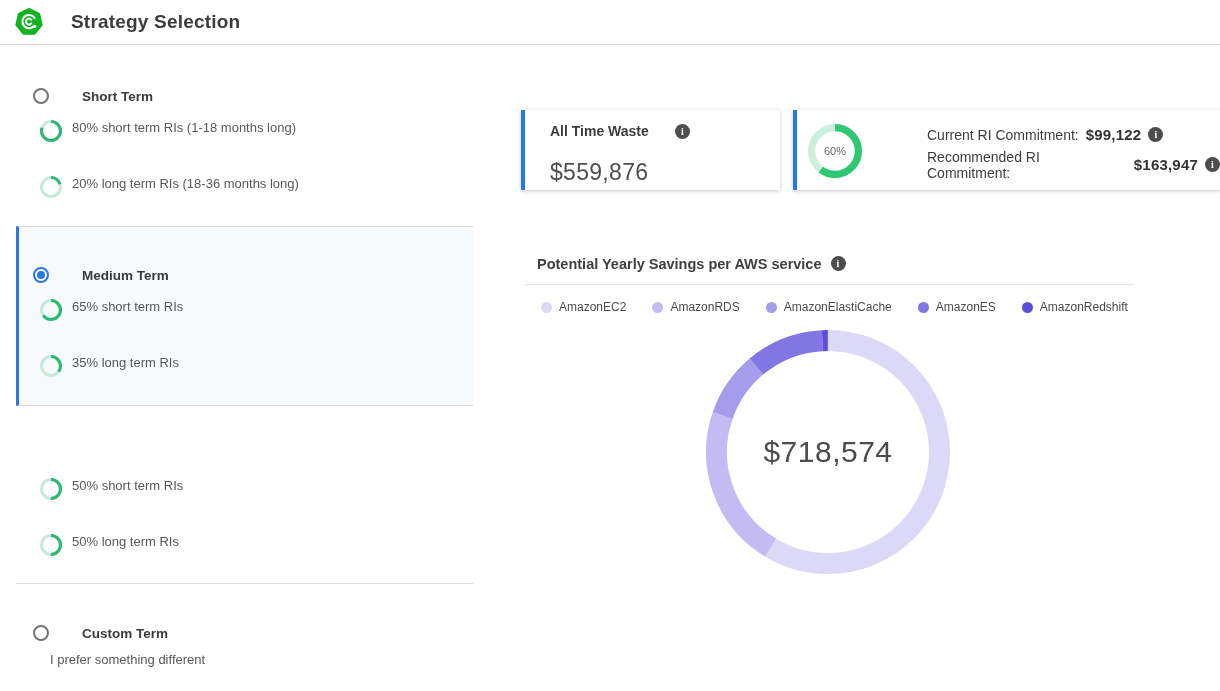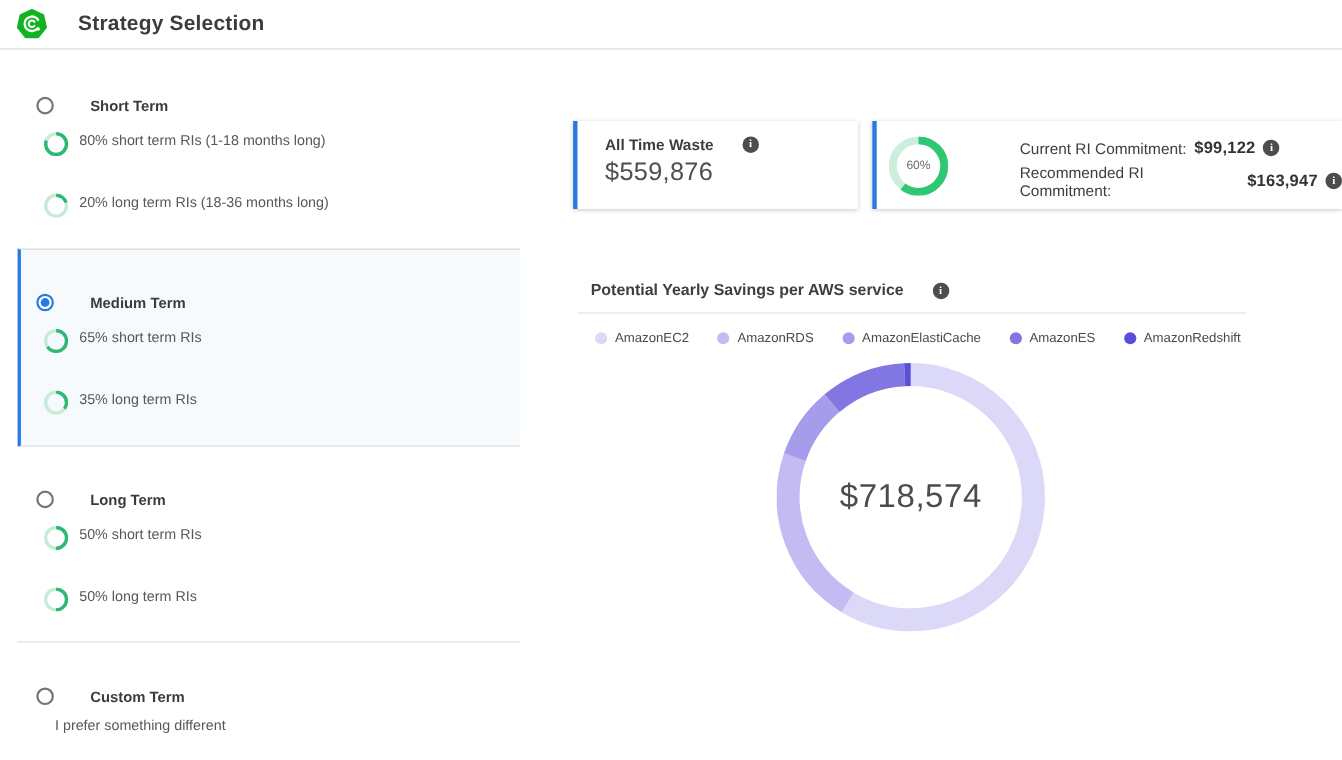--- a/index.html
+++ b/index.html
@@ -37,32 +37,32 @@
                width:15px; height:15px; border-radius:50%; background:#4d4d4d; color:#fff;
                font-size:10px; font-weight:bold; font-family:"Liberation Serif", serif;
                flex:0 0 15px; cursor:pointer; }
 
   
   .card { position:absolute; top:110px; height:80px; background:#fff;
           border-left:4px solid #2879e2; box-shadow:0 1px 4px rgba(0,0,0,.22); }
   .card-waste { left:521px; width:259px; padding:13px 0 0 25px; }
   .card-waste .card-label-row { display:flex; align-items:center; gap:26px; }
   .card-waste .card-label { font-size:14px; font-weight:bold; color:#3d3d3d; }
-  .card-waste .card-value { margin-top:4px; font-size:23px; color:#4f4f4f; letter-spacing:.3px; }
+  .card-waste .card-value { margin-top:20px; font-size:23px; color:#4f4f4f; letter-spacing:.3px; }
   .card-commitment { left:793px; width:427px; }
   .gauge-wrap { position:absolute; left:11px; top:14px; width:54px; height:54px; }
   .gauge-label { position:absolute; left:0; top:0; width:54px; height:54px; display:flex;
                  align-items:center; justify-content:center; font-size:11px; color:#6a6a6a; }
   .commit-rows { position:absolute; left:130px; top:14px; display:flex; flex-direction:column; gap:9px;justify-content:center; }
   .commit-row { display:flex; align-items:center; gap:7px; height:21px; }
   .commit-label { font-size:14px; color:#3d3d3d; }
   .commit-value { font-size:15px; font-weight:bold; color:#333; letter-spacing:.2px; }
 
   
-  .chart-title-row { position:absolute; left:537px; top:256px; display:flex; align-items:center; gap:26px; }
+  .chart-title-row { position:absolute; left:537px; top:256px; display:flex; align-items:flex-start; gap:9px; }
   .chart-title { font-size:14.5px; font-weight:bold; color:#3f3f3f; }
   .chart-divider { position:absolute; left:525px; top:284px; width:608px; border-top:1px solid #e2e2e2; }
   .legend { position:absolute; left:541px; top:300px; display:flex; align-items:center; gap:26px; }
   .legend-item { display:flex; align-items:center; gap:7px; cursor:pointer; }
   .legend-dot { width:11px; height:11px; border-radius:50%; display:inline-block; }
   .legend-text { font-size:12px; color:#4a4a4a; }
   .donut-wrap { position:absolute; left:706px; top:330px; width:244px; height:244px; }
   .donut-center { position:absolute; left:0; top:0; width:244px; height:244px; display:flex;
                   align-items:center; justify-content:center; font-size:30px; color:#4c4c4c;
                   letter-spacing:.5px; }
@@ -126,24 +126,20 @@
     <div class="sub-row" style="top:310px">
       <span class="ring">
           <svg width="22" height="22" viewBox="0 0 36 36">
     <circle cx="18" cy="18" r="15.5" fill="none" stroke="#c7ebd8" stroke-width="5"></circle>
     <circle cx="18" cy="18" r="15.5" fill="none" stroke="#2eb873" stroke-width="5" stroke-dasharray="34.08628029144925 63.303091969834334" transform="rotate(-90 18 18)"></circle>
           </svg>
         </span>
       <span class="sub-label">35% long term RIs</span>
     </div>
 
-    <div class="strategy-row" style="top:383px">
-      <span class="radio"></span>
-      <span class="strategy-label">Long Term</span>
-    </div>
     <div class="sub-row" style="top:433px">
       <span class="ring">
           <svg width="22" height="22" viewBox="0 0 36 36">
     <circle cx="18" cy="18" r="15.5" fill="none" stroke="#c7ebd8" stroke-width="5"></circle>
     <circle cx="18" cy="18" r="15.5" fill="none" stroke="#2eb873" stroke-width="5" stroke-dasharray="48.69468613064179 48.69468613064179" transform="rotate(-90 18 18)"></circle>
           </svg>
         </span>
       <span class="sub-label">50% short term RIs</span>
     </div>
     <div class="sub-row" style="top:489px">

